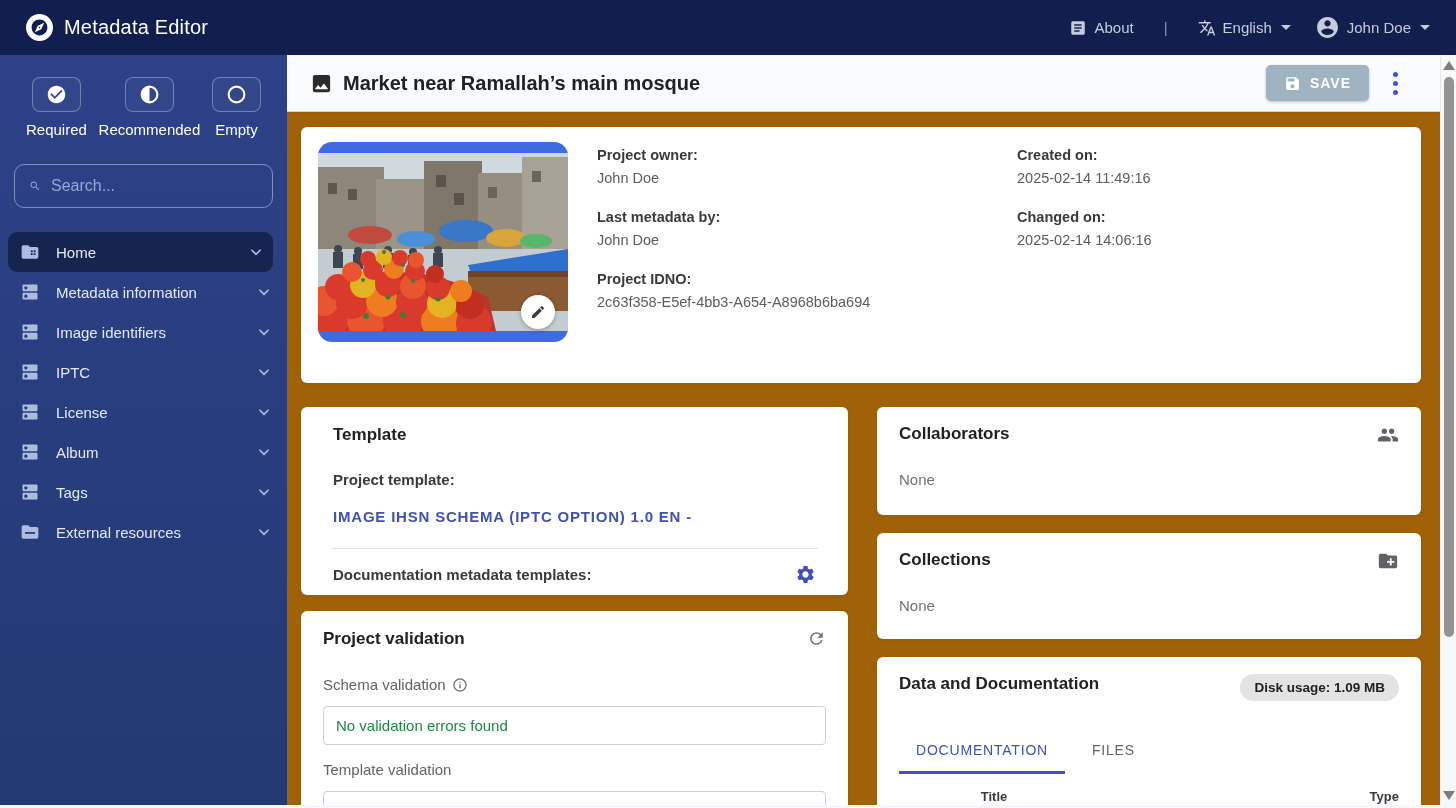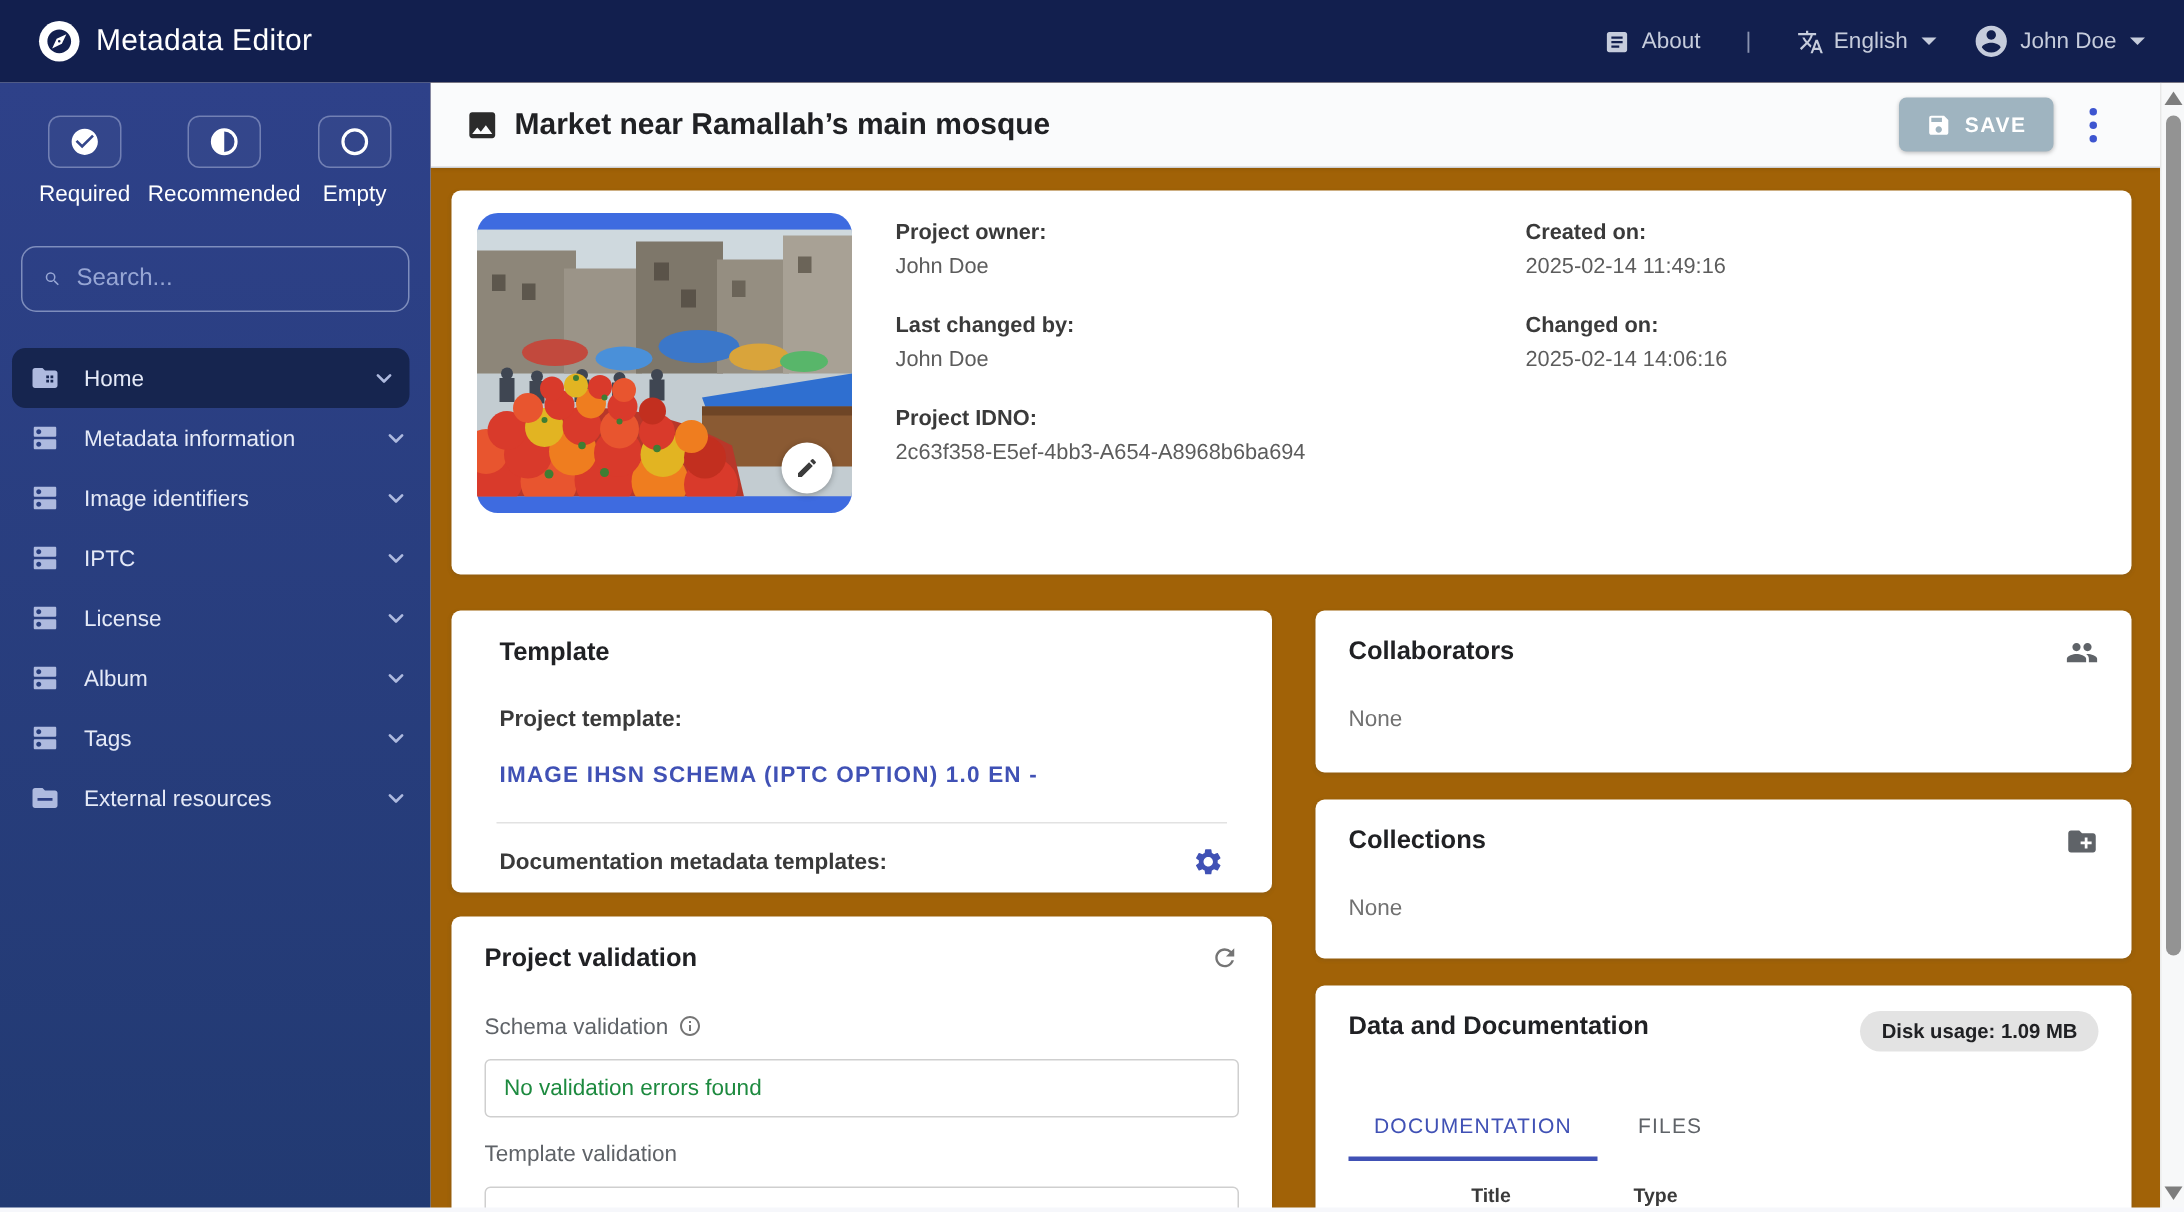--- a/index.html
+++ b/index.html
@@ -79,40 +79,40 @@
   .tpl-label { font-size:15px; font-weight:700; color:#3a3a3a; margin-top:26px; }
   .tpl-link { display:inline-block; margin-top:20px; font-size:15px; font-weight:700; letter-spacing:.8px;
               color:#4051b5; text-decoration:none; }
   .tpl-divider { border:none; border-top:1px solid #e2e2e2; margin:22px -2px 0 -2px; }
   .tpl-admin-row { margin-top:15px; display:flex; align-items:center; justify-content:space-between; }
   .gear { color:#4051b5; cursor:pointer; }
 
   
   .validation-card { min-height:240px; padding:18px 22px; }
   .refresh { color:#757575; cursor:pointer; }
-  .val-sub { margin-top:27px; font-size:15px; color:#5f6368; display:flex; align-items:flex-start; gap:6px; }
+  .val-sub { margin-top:27px; font-size:15px; color:#5f6368; display:flex; align-items:flex-end; gap:6px; }
   .info-ico { color:#757575; cursor:pointer; }
   .val-box { margin-top:13px; border:1px solid #cfcfcf; border-radius:4px; padding:10px 12px; font-size:15px; }
   .val-ok { color:#1d8a3f; }
 
   
   .collab-card { height:108px; padding:17px 22px; margin-bottom:18px; }
   .coll-card  { height:106px; padding:17px 22px; margin-bottom:18px; }
   .none-val { margin-top:25px; font-size:15px; color:#717171; }
   .card-ico { color:#5f6368; cursor:pointer; }
 
   .data-card { min-height:240px; padding:17px 22px 0 22px; }
   .badge { background:#e3e3e3; border-radius:15px; padding:6px 14px; font-size:13.5px; font-weight:700; color:#202124; }
   .tabs { display:flex; gap:10px; margin-top:41px; }
   .tab { font-size:14px; font-weight:500; letter-spacing:.8px; padding:0 17px 13px 17px; cursor:pointer; color:#5f6368; }
   .tab.active { color:#4051b5; border-bottom:3px solid #4051b5; }
   .thead { display:flex; margin-top:15px; }
   .th { font-size:13px; font-weight:700; color:#3a3a3a; }
   .th1 { width:38%; text-align:center; }
-  .th2 { flex:1; text-align:left; }
+  .th2 { flex:1; text-align:right; }
 
   
   .scrollbar { position:absolute; top:0; right:0; width:16px; height:753px; background:#f7f8f9; border-left:1px solid #ececec; }
   .sb-up { position:absolute; top:6px; left:2px; width:0; height:0; border-left:6px solid transparent; border-right:6px solid transparent; border-bottom:9px solid #7d7d7d; }
   .sb-down { position:absolute; bottom:8px; left:2px; width:0; height:0; border-left:6px solid transparent; border-right:6px solid transparent; border-top:9px solid #7d7d7d; }
   .sb-thumb { position:absolute; top:22px; left:2.5px; width:10px; height:560px; background:#939393; border-radius:6px; }
   .hscroll-strip { position:absolute; bottom:0; left:0; width:1456px; height:3px; background:#f6f7fb; z-index:40; }
 </style>
 </head>
 <body>
@@ -383,21 +383,21 @@
             </svg>
         </span>
       </div>
       <div class="fields">
         <div class="fcol1">
           <div class="fgroup">
             <div class="flabel">Project owner:</div>
             <div class="fvalue">John Doe</div>
           </div>
           <div class="fgroup">
-            <div class="flabel">Last changed by:</div>
+            <div class="flabel">Last metadata by:</div>
             <div class="fvalue">John Doe</div>
           </div>
           <div class="fgroup">
             <div class="flabel">Project IDNO:</div>
             <div class="fvalue">2c63f358-E5ef-4bb3-A654-A8968b6ba694</div>
           </div>
         </div>
         <div class="fcol2">
           <div class="fgroup">
             <div class="flabel">Created on:</div>

